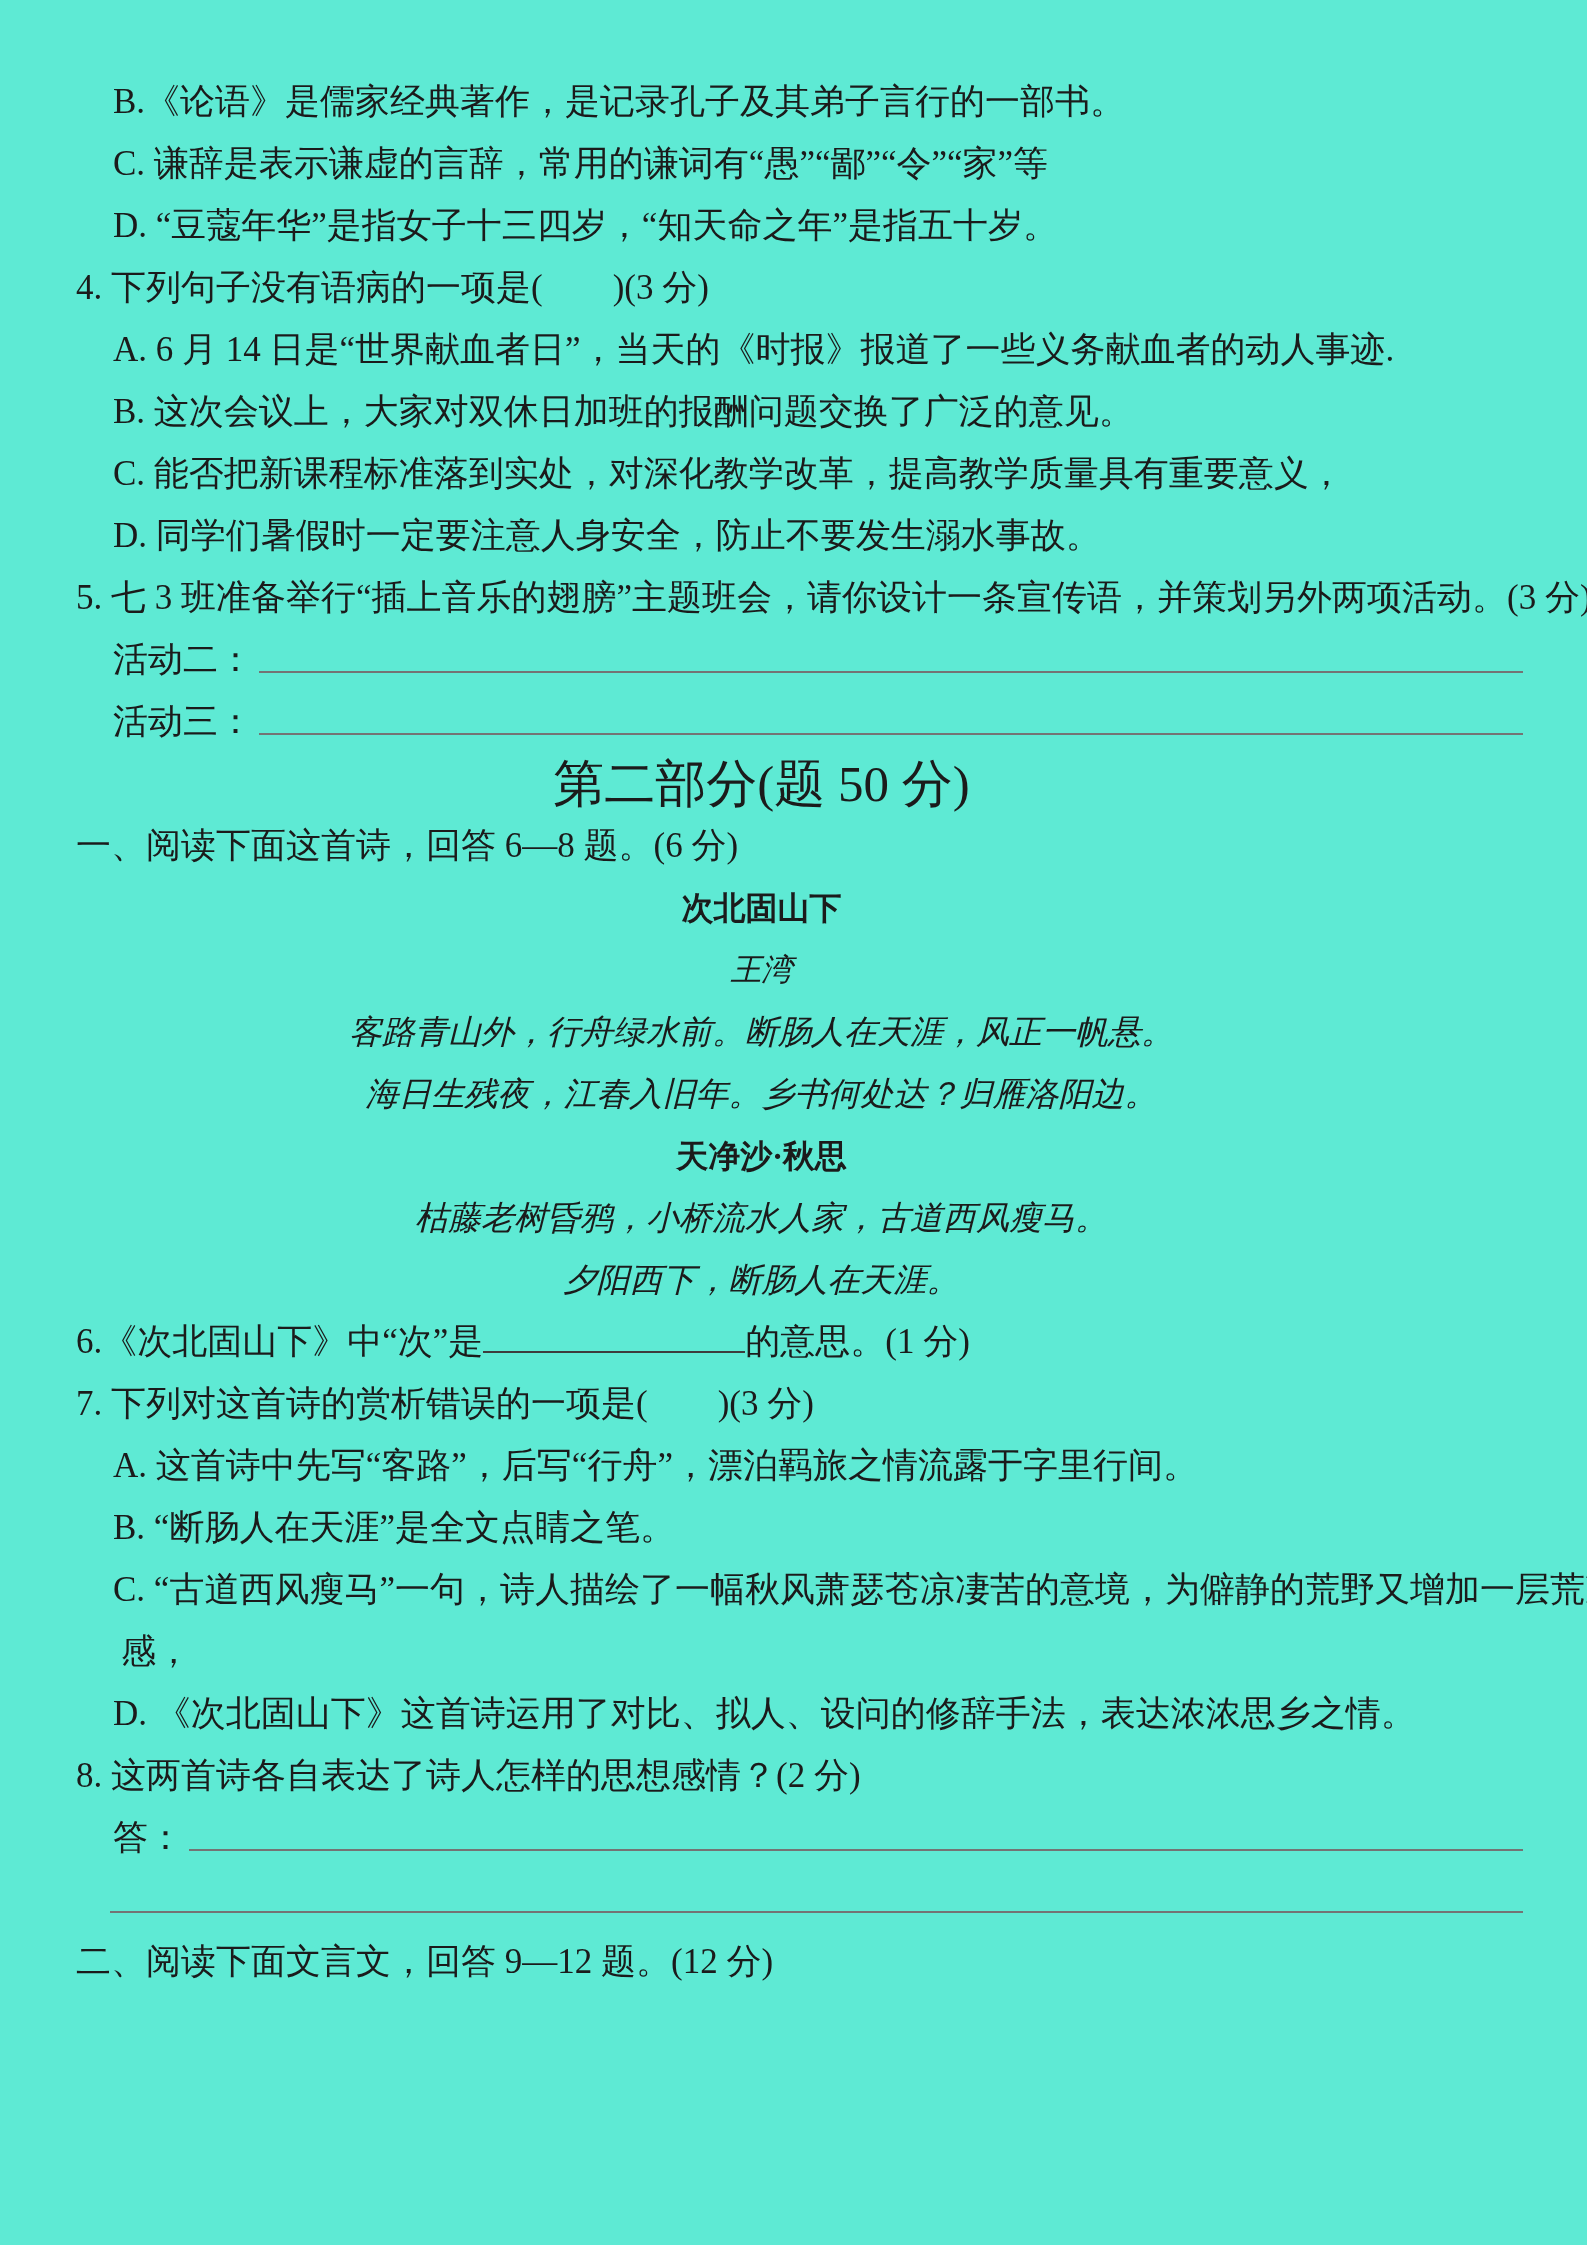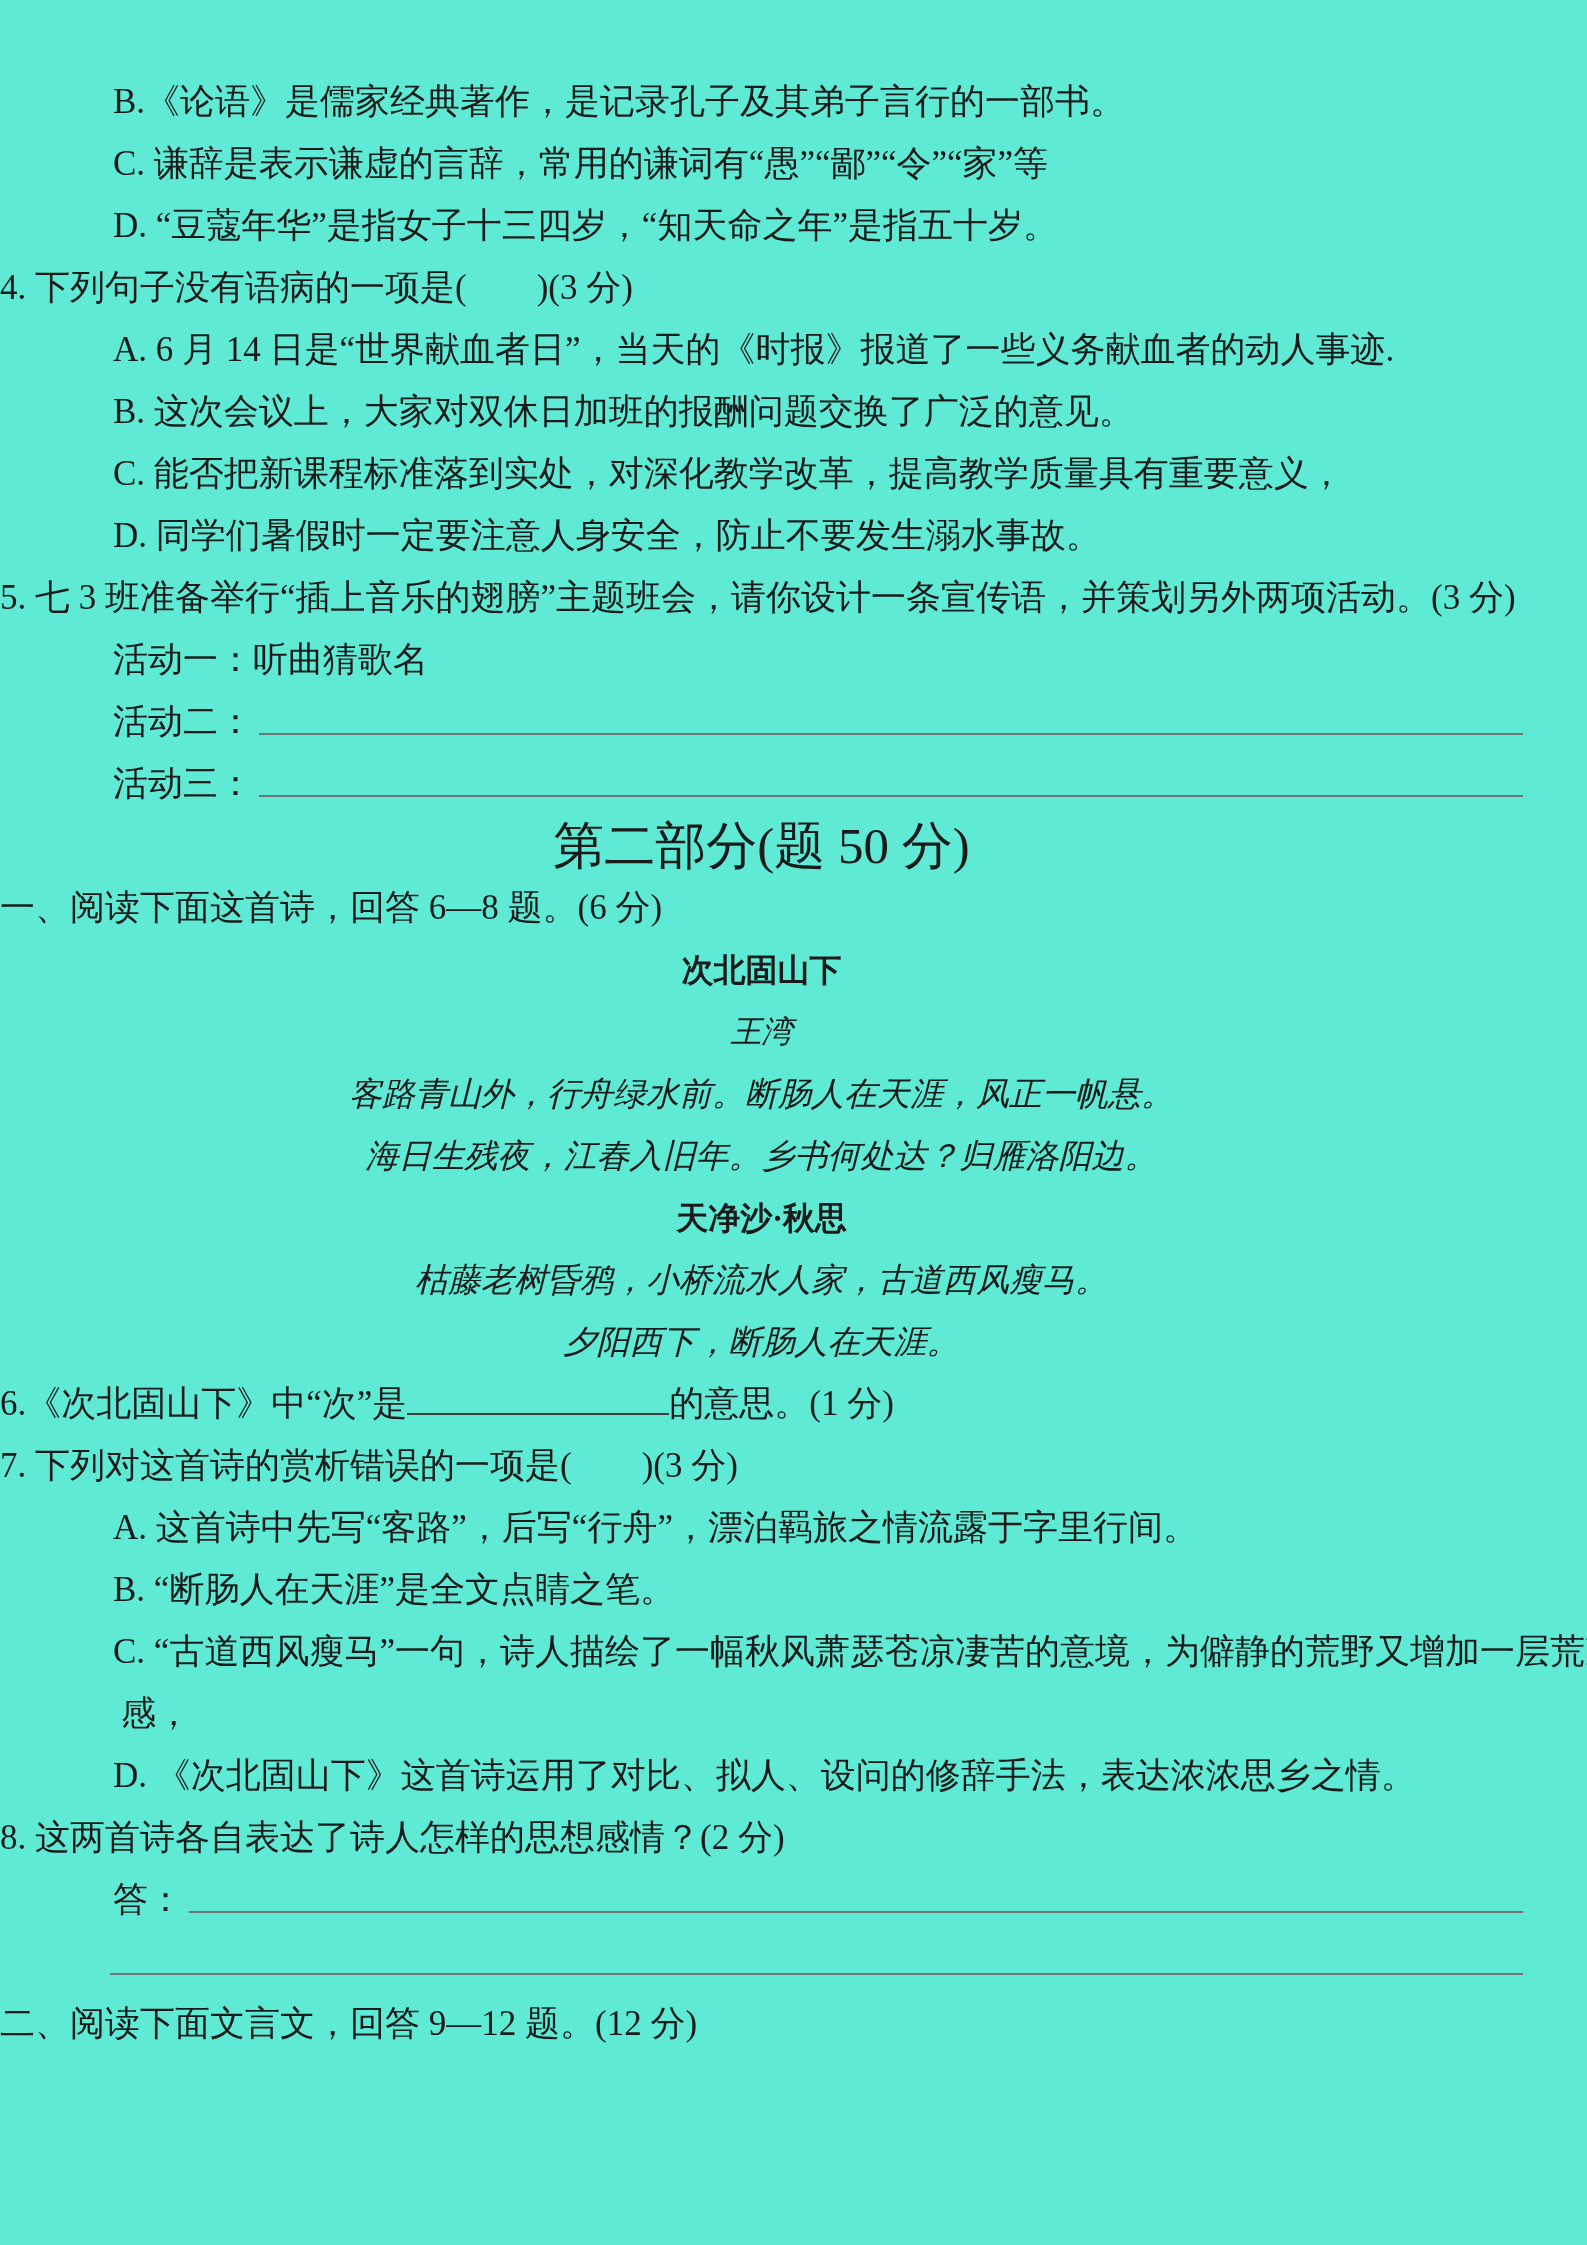--- a/index.html
+++ b/index.html
@@ -17,21 +17,21 @@
   }
   .row{
     height:36px;line-height:36px;
     margin-bottom:26px;
     white-space:nowrap;
     display:flex;
     padding-right:64px;
     box-sizing:border-box;
   }
   .block-row{display:block;}
-  .ind-item{}
+  .ind-item{padding-left:76px;}
   .ind-opt{padding-left:113px;}
   .ind-wrap{padding-left:121px;}
   .center-row{display:block;text-align:center;padding-left:0;}
   .part-heading{font-size:51px;}
   .poem-title{font-weight:700;font-size:32px;}
   .poem-author{font-size:31px;}
   .poem-line{font-size:33px;}
   .kai{font-style:italic;}
   .label{flex:0 0 auto;}
   .blank{flex:1 1 auto;position:relative;}
@@ -56,21 +56,20 @@
 
   <div class="row ind-item">4. 下列句子没有语病的一项是(　　)(3 分)</div>
   <div class="row ind-opt">A. 6 月 14 日是“世界献血者日”，当天的《时报》报道了一些义务献血者的动人事迹.</div>
   <div class="row ind-opt">B. 这次会议上，大家对双休日加班的报酬问题交换了广泛的意见。</div>
   <div class="row ind-opt">C. 能否把新课程标准落到实处，对深化教学改革，提高教学质量具有重要意义，</div>
   <div class="row ind-opt">D. 同学们暑假时一定要注意人身安全，防止不要发生溺水事故。</div>
 
   <div class="row ind-item">5. 七 3 班准备举行“插上音乐的翅膀”主题班会，请你设计一条宣传语，并策划另外两项活动。(3 分)</div>
 
 
-  <div class="row ind-opt">活动一：听曲猜歌名</div>
 
   <div class="row ind-opt">
     <span class="label">活动二：</span>
     <span class="blank"></span>
   </div>
 
   <div class="row ind-opt">
     <span class="label">活动三：</span>
     <span class="blank"></span>
   </div>

